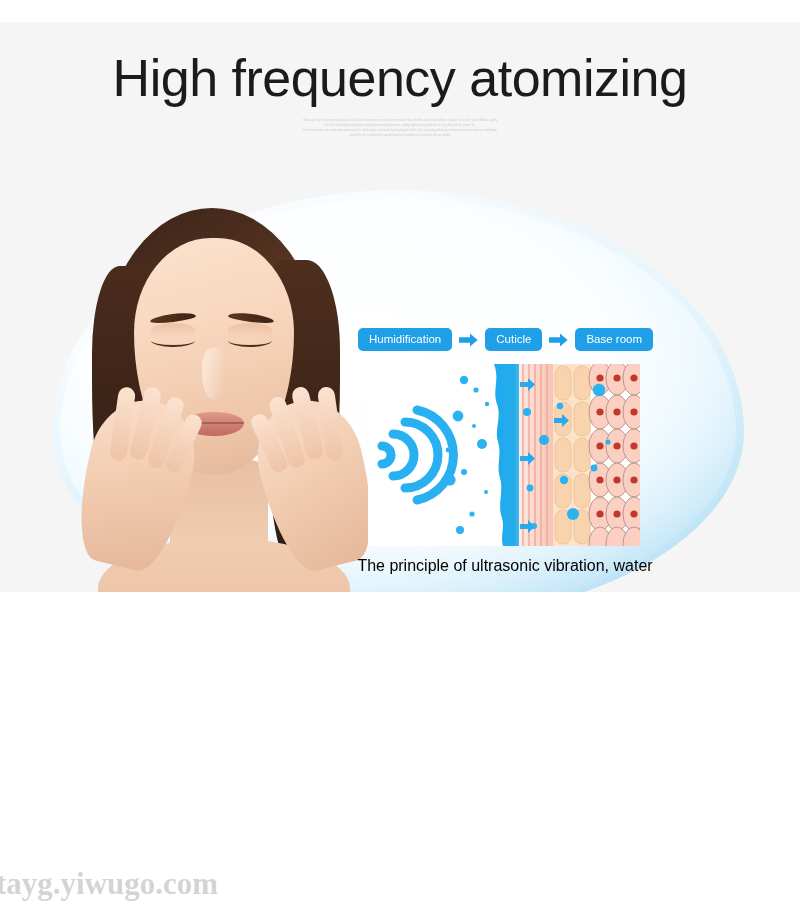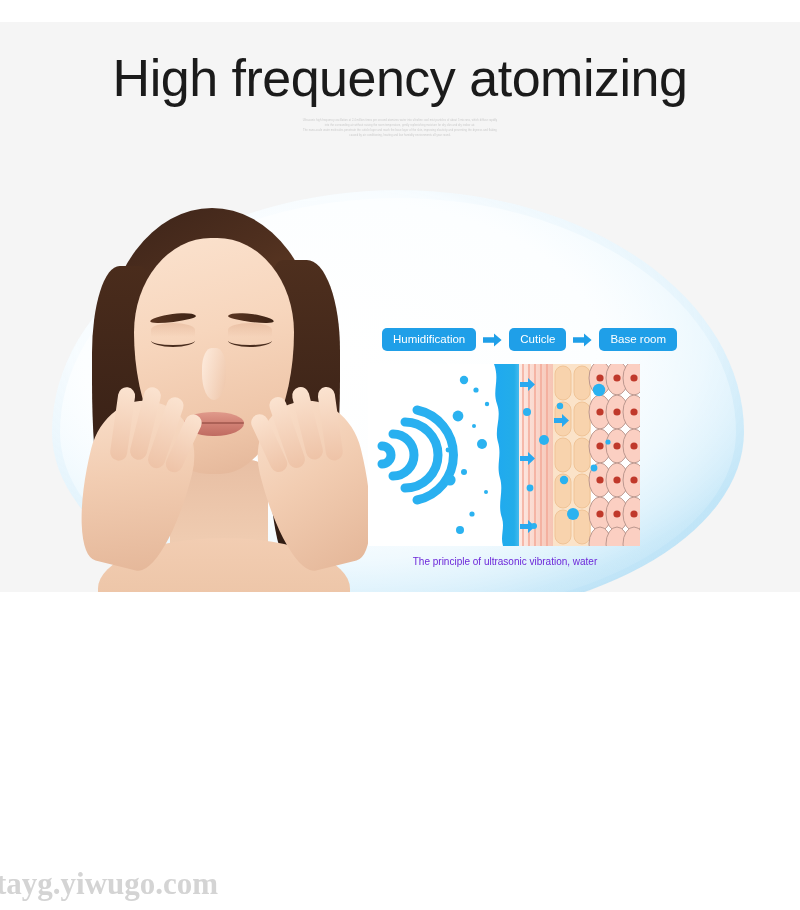--- a/index.html
+++ b/index.html
@@ -135,38 +135,38 @@
   .m-hand.l .m-finger:nth-child(3){ left:60px; top:-10px; transform:rotate(5deg);}
   .m-hand.l .m-finger:nth-child(4){ left:80px; top:2px; transform:rotate(11deg); height:62px;}
   .m-hand.r .m-finger:nth-child(1){ left:8px; top:2px; transform:rotate(-11deg); height:62px;}
   .m-hand.r .m-finger:nth-child(2){ left:28px; top:-10px; transform:rotate(-5deg);}
   .m-hand.r .m-finger:nth-child(3){ left:50px; top:-14px;}
   .m-hand.r .m-finger:nth-child(4){ left:72px; top:-8px; transform:rotate(6deg);}
 
   
   .flow-row {
     position:absolute; left:358px; top:306px;
-    display:flex; align-items:center; gap:7px;margin-left:24px;
+    display:flex; align-items:center; gap:7px;
   }
   .pill {
     background:#1f9fe8; color:#ffffff;
     font-size:11.5px; font-weight:400;
     padding:5px 11px; border-radius:5px;
     white-space:nowrap; line-height:1.15;
   }
   .arrow-ico { width:19px; height:14px; display:block; }
 
   
   .skin-diagram {
     position:absolute; left:368px; top:342px; width:272px; height:182px;
     background:#ffffff; overflow:hidden;
   }
   .skin-caption {
     position:absolute; left:340px; top:532px; width:330px;
-    text-align:center; font-size:10px; color:#6d28d9; line-height:1.55;
+    text-align:center; font-size:16px; color:#000000; line-height:1.55;
   }
 
   
   .bottom-section {
     position:absolute; left:0; top:592px; width:800px; height:318px; background:#ffffff;
   }
 
   .watermark {
     position:absolute; left:-4px; top:868px;
     font-family:"Liberation Serif", serif;

